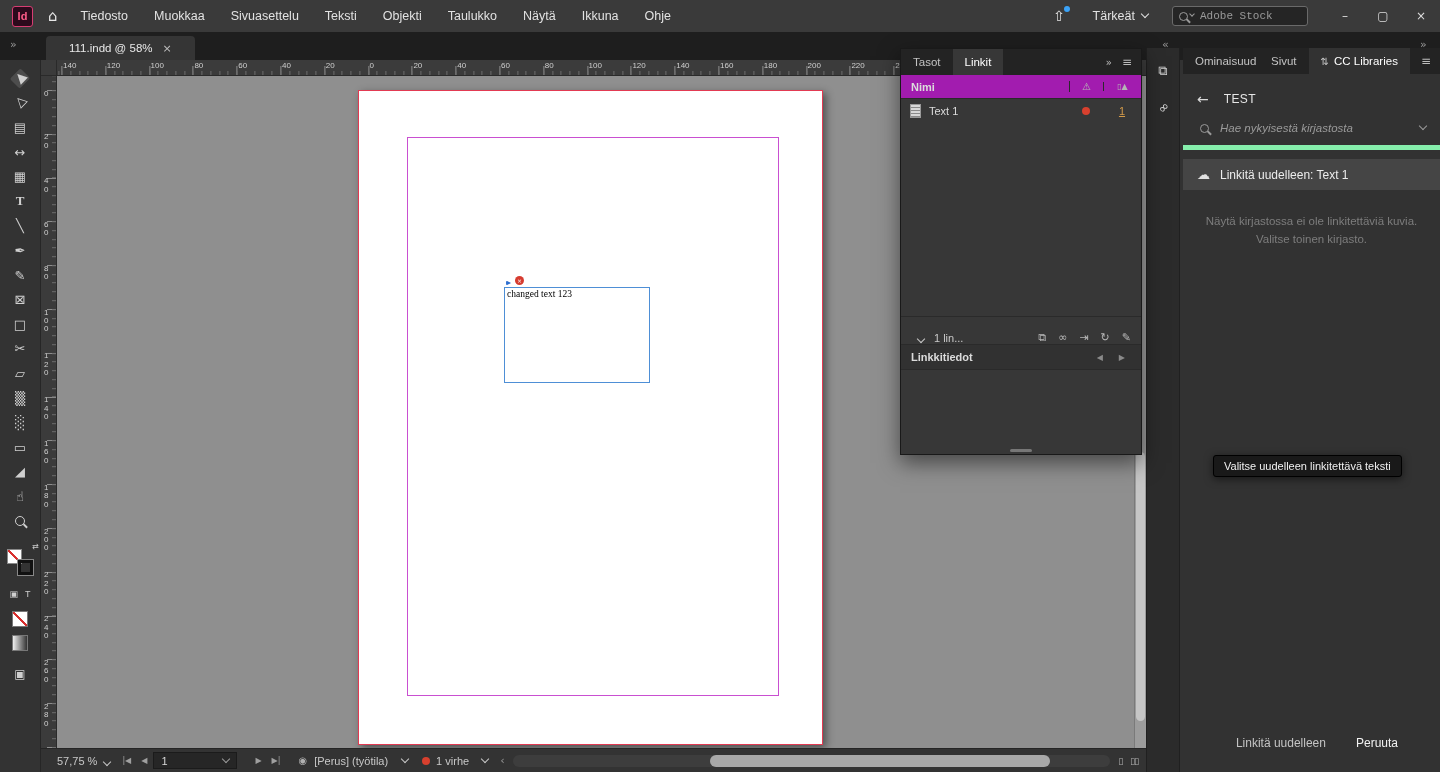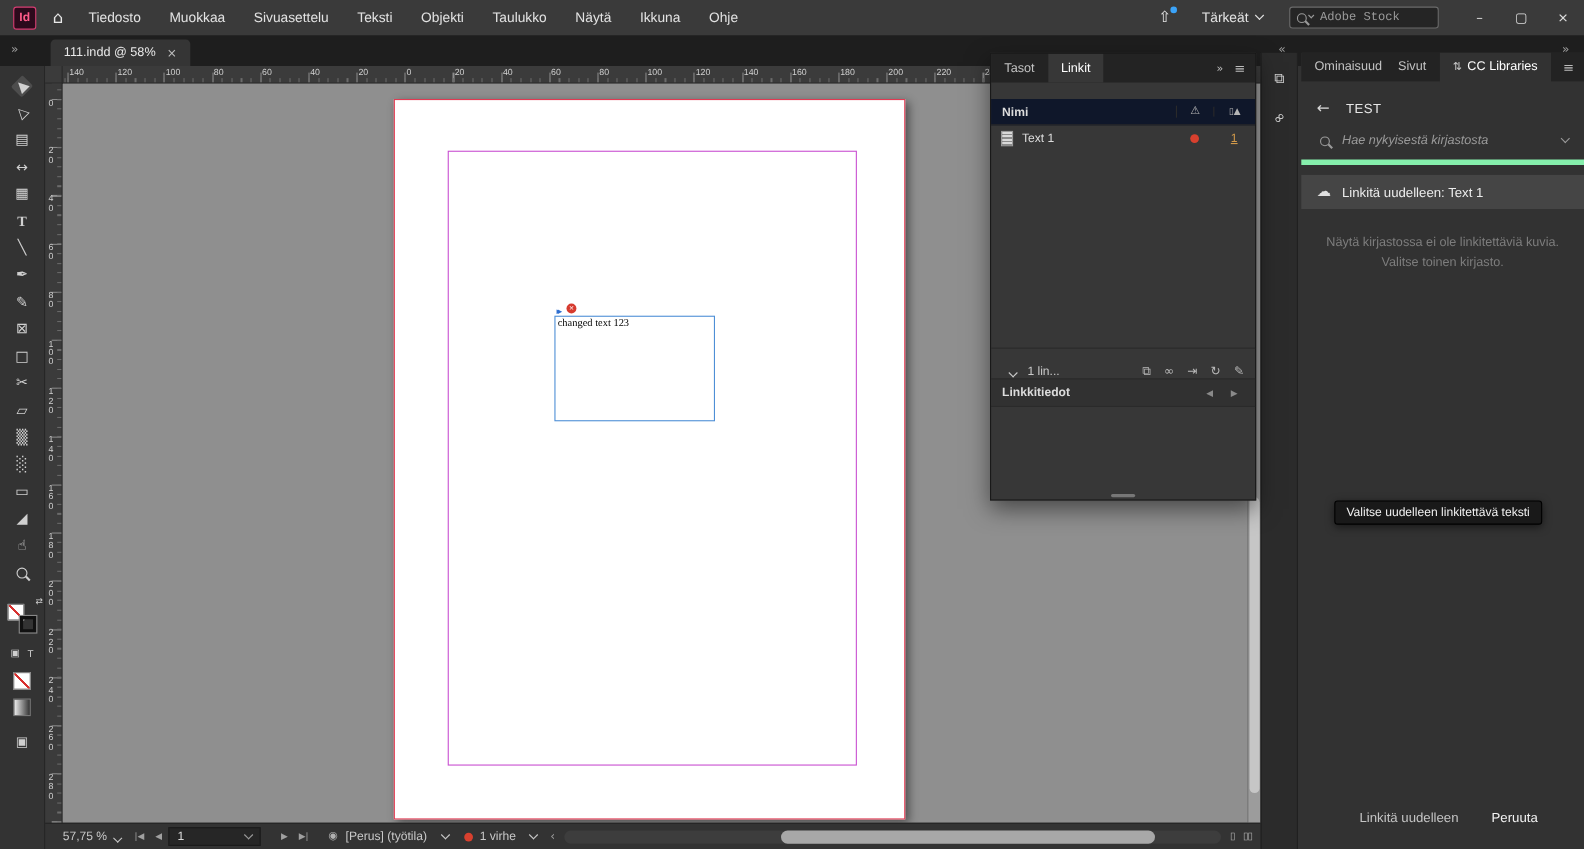--- a/index.html
+++ b/index.html
@@ -21,21 +21,21 @@
   .chev.tiny { width:4px; height:4px; margin-left:2px; }
   .stock-search { width:136px; height:20px; background:#252525; border:1px solid #6a6a6a; border-radius:3px; display:flex; align-items:center; color:#9a9a9a; font-size:11px; padding:0 6px; margin-right:18px; }
   .stock-search .ph { margin-left:6px;font-family:Liberation Mono, monospace; }
   .mag { width:9px; height:9px; border:1.5px solid currentColor; border-radius:50%; display:inline-block; position:relative; flex:none; }
   .mag::after { content:''; position:absolute; width:5px; height:1.5px; background:currentColor; transform:rotate(45deg); right:-4px; bottom:-2px; }
   .winbtn { width:38px; text-align:center; font-size:12px; color:#dedede; line-height:32px; }
 
   
   .tabstrip { position:absolute; top:32px; left:0; width:1440px; height:28px; background:#1e1e1e; z-index:1; }
   .overflow { position:absolute; left:10px; top:6px; color:#9a9a9a; font-size:11px; }
-  .doc-tab { position:absolute; left:46px; top:4px; height:24px; background:#353535; color:#e8e8e8; font-size:11.5px; display:flex; align-items:center; padding:0 12px; gap:10px; border-radius:4px 4px 0 0;justify-content:center; }
+  .doc-tab { position:absolute; left:46px; top:4px; height:24px; background:#353535; color:#e8e8e8; font-size:11.5px; display:flex; align-items:center; padding:0 23px; gap:10px; border-radius:4px 4px 0 0;justify-content:center; }
   .tabclose { color:#bdbdbd; font-size:11px; }
   .dock-chev { position:absolute; top:6px; color:#9a9a9a; font-size:11px; }
   .dock-chev.left { left:1162px; } .dock-chev.right { left:1420px; }
 
   
   .toolcol { position:absolute; left:0; top:60px; width:41px; bottom:0; background:#333333; border-right:1px solid #262626; display:flex; flex-direction:column; align-items:center; padding-top:6px; z-index:2; }
   .tools { display:flex; flex-direction:column; align-items:center; }
   .tool { width:28px; height:24.6px; display:flex; align-items:center; justify-content:center; color:#d0d0d0; font-size:13px; }
   .tool span { display:inline-block; }
   .tool .active { background:#4d4d4d; border-radius:2px; padding:0 2px; }
@@ -93,21 +93,21 @@
   
   .ptabs { height:26px; background:#232323; display:flex; align-items:center; flex:none; font-size:11.5px; }
   .ptab { padding:0 12px; line-height:26px; color:#c3c3c3; white-space:nowrap; }
   .ptab.active { background:#373737; color:#fff; }
   .spacer { flex:1; }
   .chev2 { color:#bdbdbd; font-size:10px; margin-right:10px; }
   .ham { color:#bdbdbd; font-size:12px; margin-right:9px; }
 
   
   .linkspanel { position:absolute; left:900px; top:48px; width:242px; height:407px; background:#373737; border:1px solid #191919; box-shadow:0 8px 20px rgba(0,0,0,.5); z-index:10; font-size:11px; color:#dcdcdc; display:flex; flex-direction:column; }
-  .lheader { height:24px; display:flex; align-items:center; border-bottom:1px solid #2a2a2a; background:#0f172a; flex:none;margin-top:15px; }
+  .lheader { height:24px; display:flex; align-items:center; border-bottom:1px solid #2a2a2a; background:#a21caf; flex:none; }
   .lheader .nm { margin-left:10px; flex:1; font-weight:bold; }
   .lheader .warn { width:34px; text-align:center; color:#b5b5b5; font-size:10px; border-left:1px solid #2a2a2a; }
   .lheader .pgcol { width:38px; text-align:center; color:#b5b5b5; font-size:8px; border-left:1px solid #2a2a2a; }
   .lrow { height:24px; display:flex; align-items:center; flex:none; }
   .lrow .doc { width:11px; height:14px; border:1px solid #9a9a9a; margin-left:9px; background:repeating-linear-gradient(#d9d9d9 0 2px,#8b8b8b 2px 3px); }
   .lrow .nm { margin-left:8px; flex:1; }
   .lrow .status { width:34px; display:flex; justify-content:center; }
   .lrow .pg { width:38px; text-align:center; color:#d29a4a; text-decoration:underline; }
   .lbody { flex:1; }
   .lfooter { height:28px; border-top:1px solid #2a2a2a; display:flex; align-items:flex-end; flex:none; padding-left:10px; color:#c9c9c9; }

